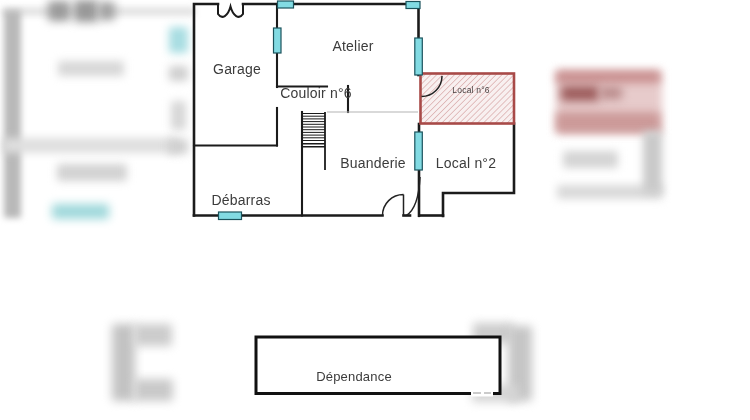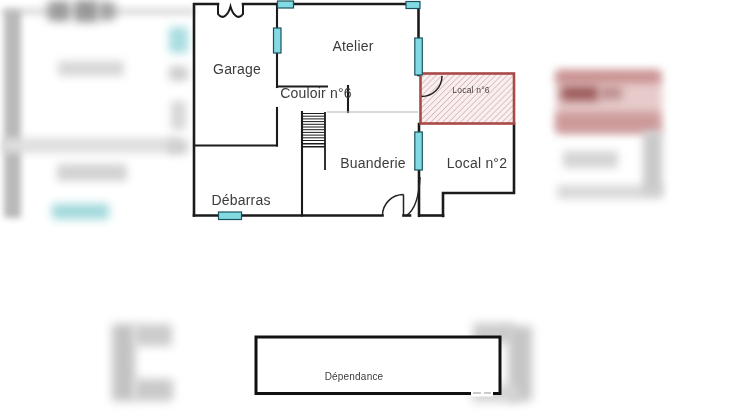--- a/index.html
+++ b/index.html
@@ -49,23 +49,23 @@
   
   .room-label{
     position:absolute;z-index:3;transform:translate(-50%,-50%);
     white-space:nowrap;color:#3c3c3c;font-size:14px;letter-spacing:.2px;
   }
   .lbl-garage    {left:237px;top:69px;}
   .lbl-atelier   {left:353px;top:46px;}
   .lbl-couloir   {left:316px;top:93px;}
   .lbl-local1    {left:471px;top:90px;font-size:8.5px;color:#4a4343;}
   .lbl-buanderie {left:373px;top:163px;}
-  .lbl-local2    {left:477px;top:163px;}
+  .lbl-local2    {left:466px;top:163px;}
   .lbl-debarras  {left:241px;top:176px;margin-top:24px;}
-  .lbl-dependance{left:354px;top:376px;font-size:10px;}
+  .lbl-dependance{left:354px;top:376px;font-size:13px;}
 </style>
 </head>
 <body>
 
 <div id="stage">
 
   <div>
     <div class="blur blur3 b-top-band"></div>
     <div class="blur blur5 b-title-1"></div>
     <div class="blur blur5 b-title-2"></div>

